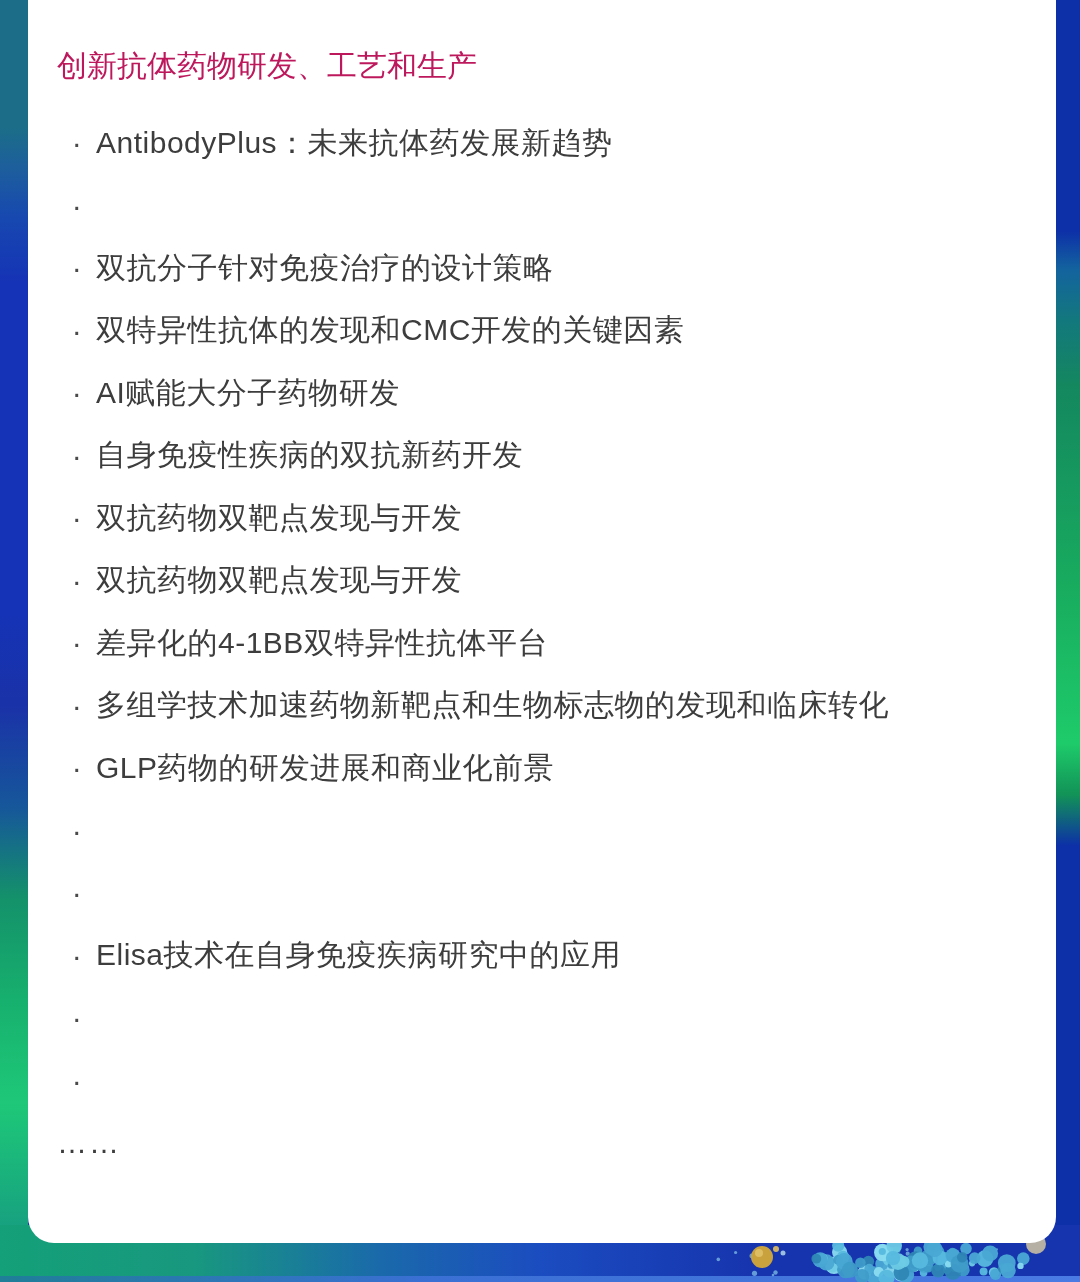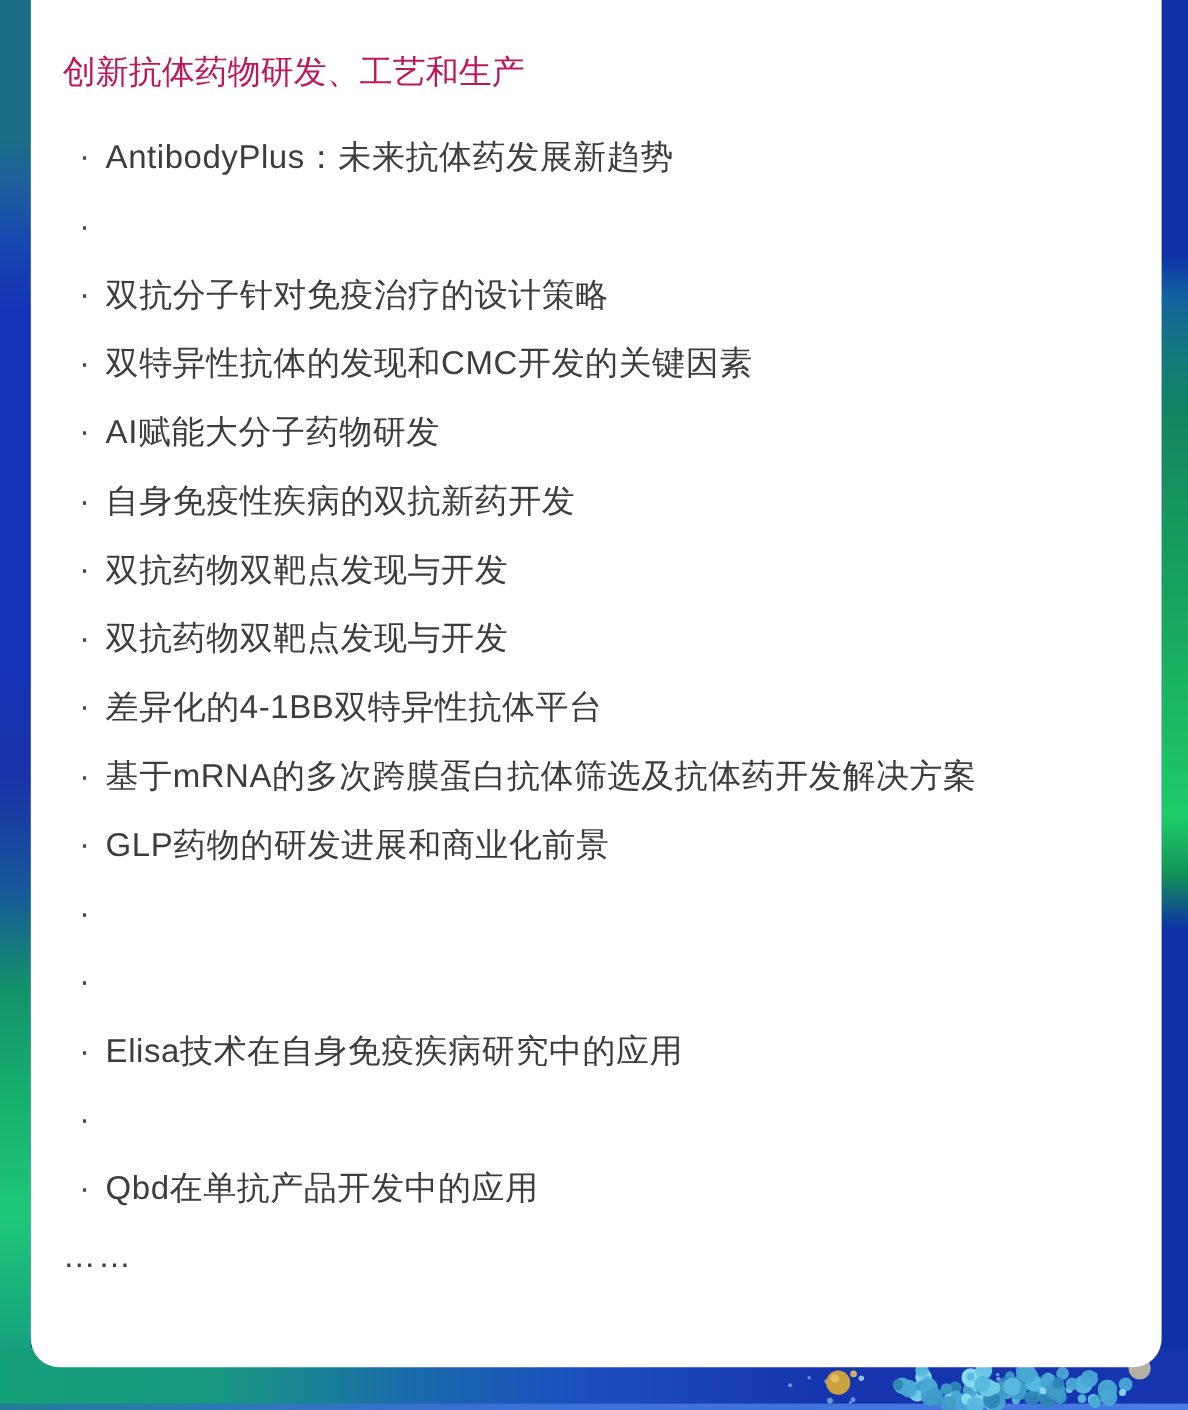--- a/index.html
+++ b/index.html
@@ -238,21 +238,21 @@
         <span class="topic-text">双抗药物双靶点发现与开发</span>
       </li>
 
       <li class="topic">
         <span class="bullet">·</span>
         <span class="topic-text">差异化的4-1BB双特异性抗体平台</span>
       </li>
 
       <li class="topic">
         <span class="bullet">·</span>
-        <span class="topic-text">基于mRNA的多次跨膜蛋白抗体筛选及抗体药开发解决方案</span>
+        <span class="topic-text">多组学技术加速药物新靶点和生物标志物的发现和临床转化</span>
       </li>
 
       <li class="topic">
         <span class="bullet">·</span>
         <span class="topic-text">GLP药物的研发进展和商业化前景</span>
       </li>
 
       <li class="topic">
         <span class="bullet">·</span>
       </li>
@@ -265,18 +265,17 @@
         <span class="bullet">·</span>
         <span class="topic-text">Elisa技术在自身免疫疾病研究中的应用</span>
       </li>
 
       <li class="topic">
         <span class="bullet">·</span>
       </li>
 
       <li class="topic">
         <span class="bullet">·</span>
-        <span class="topic-text">Qbd在单抗产品开发中的应用</span>
       </li>
     </ul>
 
   <div class="more-indicator">……</div>
 </div>
 
 </body></html>

